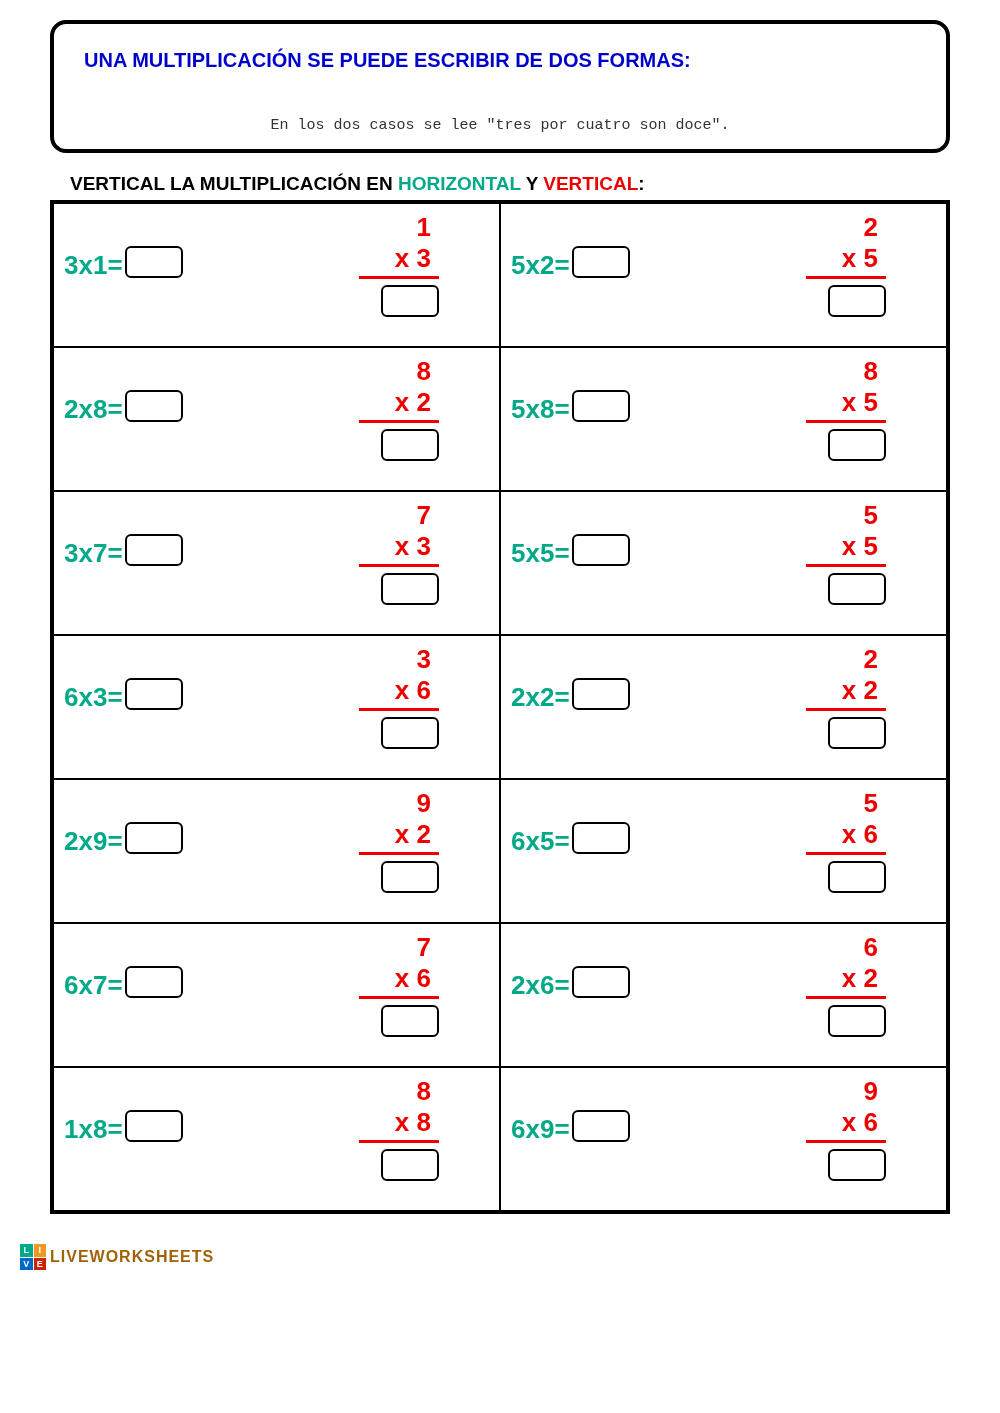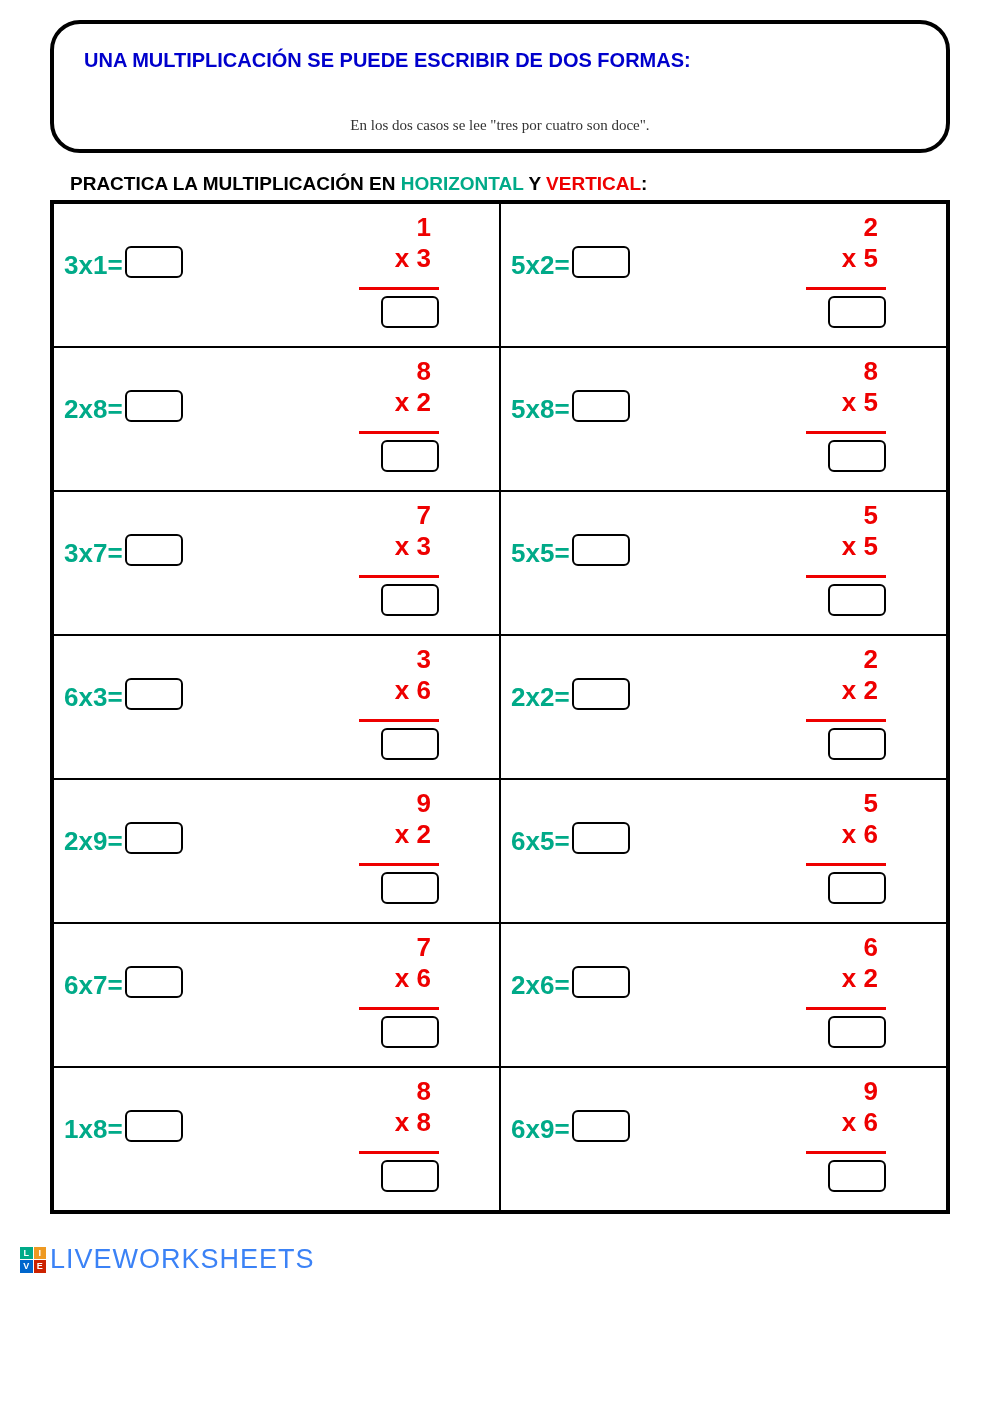--- a/index.html
+++ b/index.html
@@ -1,62 +1,62 @@
 <!DOCTYPE html>
 <html><head>
 <meta charset="utf-8">
 <style>
 * { box-sizing: border-box; margin: 0; padding: 0; }
 body { background: #fff; font-family: Arial, sans-serif; width: 1000px; }
 .page { padding: 20px 50px; }
-.explain-box { border: 4px solid #000; border-radius: 30px; padding: 25px 30px 15px; margin-bottom: 20px; }
+.explain-box { border: 4px solid #000; border-radius: 16px; padding: 25px 30px 15px; margin-bottom: 20px; }
 .explain-title { color: #0000cc; font-weight: bold; font-size: 20px; margin-bottom: 25px; font-family: Arial; }
 .escritura-row { display: flex; justify-content: center; gap: 100px; margin-bottom: 10px; }
 .escritura-col { text-align: center; }
 .escritura-label { font-family: "Comic Sans MS", cursive; color: #666; font-size: 24px; margin-bottom: 10px; }
 .escritura-label .green { color: #0a8; }
 .escritura-label .red { color: #e00; }
 .hex { font-family: "Times New Roman", serif; font-size: 32px; color: #333; position: relative; }
 .harrow { color: #0a8; font-size: 24px; position: absolute; left: 30px; top: 35px; }
 .vex { font-family: "Times New Roman", serif; font-size: 30px; color: #333; text-align: right; position: relative; width: 100px; margin: 0 auto; }
 .vex .top { padding-right: 8px; }
 .vex .mult { border-bottom: 2px solid #0bb; padding-right: 8px; }
 .vex .res { padding-right: 8px; }
 .varrow { position: absolute; right: -25px; top: 5px; color: #e00; font-size: 30px; }
-.footnote { font-family: Liberation Serif, serif; font-size: 15px; color: #333; text-align: center; margin-top: 20px; }
+.footnote { font-family: Liberation Mono, monospace; font-size: 15px; color: #333; text-align: center; margin-top: 20px; }
 .practice-title { font-weight: bold; font-size: 19px; margin: 15px 0 5px 20px; }
 .practice-title .green { color: #0a8; }
 .practice-title .red { color: #e00; }
 .grid { border: 4px solid #000; display: grid; grid-template-columns: 1fr 1fr; background: #000; gap: 2px; }
 .cell { background: #fff; display: flex; align-items: flex-start; padding: 8px 10px; min-height: 142px; }
 .hsec { display: flex; align-items: center; margin-top: 30px; }
 .expr { color: #0a8; font-weight: bold; font-size: 26px; font-family: Arial; margin-top: 8px; }
 .inp { width: 58px; height: 32px; border: 2px solid #000; border-radius: 6px; background: #fff; display: inline-block; margin-left: 2px; }
 .vsec { color: #e00; font-weight: bold; font-size: 26px; font-family: Arial; text-align: right; margin-left: auto; margin-right: 50px; width: 80px; }
 .vsec .n1 { padding-right: 8px; }
-.vsec .n2 { border-bottom: 3px solid #e00; padding-right: 8px; padding-bottom: 13px; }
+.vsec .n2 { border-bottom: 3px solid #e00; padding-right: 8px; padding-bottom: 2px; }
 .vsec .ans { margin-top: 6px; display: flex; justify-content: flex-end; }
 .footer { margin-top: 10px; padding-left: 20px; display: flex; align-items: center; gap: 4px; }
 .flogo { display: grid; grid-template-columns: 1fr 1fr; grid-template-rows: 1fr 1fr; width: 26px; height: 26px; gap: 1px; }
 .flogo span { display:flex; align-items:center; justify-content:center; font-size:9px; font-weight:bold; color:#fff; }
-.ftext { font-weight: normal; color: #3b82f6; font-size: 27px; letter-spacing: 1px; font-family: Arial; }
+.ftext { font-weight: bold; color: #a16207; font-size: 16px; letter-spacing: 1px; font-family: Arial; }
 </style>
 </head>
 <body>
 
 <div class="page">
   <div class="explain-box">
     <div class="explain-title">UNA MULTIPLICACIÓN SE PUEDE ESCRIBIR DE DOS FORMAS:</div>
     <div class="escritura-row">
     </div>
     <div class="footnote">En los dos casos se lee "tres por cuatro son doce".</div>
   </div>
 
   <div class="practice-title">
-    <span>PRACTICA LA MULTIPLICACIÓN EN </span><span class="green">HORIZONTAL</span><span> Y </span><span class="red">VERTICAL</span><span>:</span>
+    <span>VERTICAL LA MULTIPLICACIÓN EN </span><span class="green">HORIZONTAL</span><span> Y </span><span class="red">VERTICAL</span><span>:</span>
   </div>
 
   <div class="grid" id="grid">
       <div class="cell">
         <div class="hsec">
           <span class="expr">3x1=</span>
           <span class="inp"></span>
         </div>
         <div class="vsec">
           <div class="n1">1</div>

